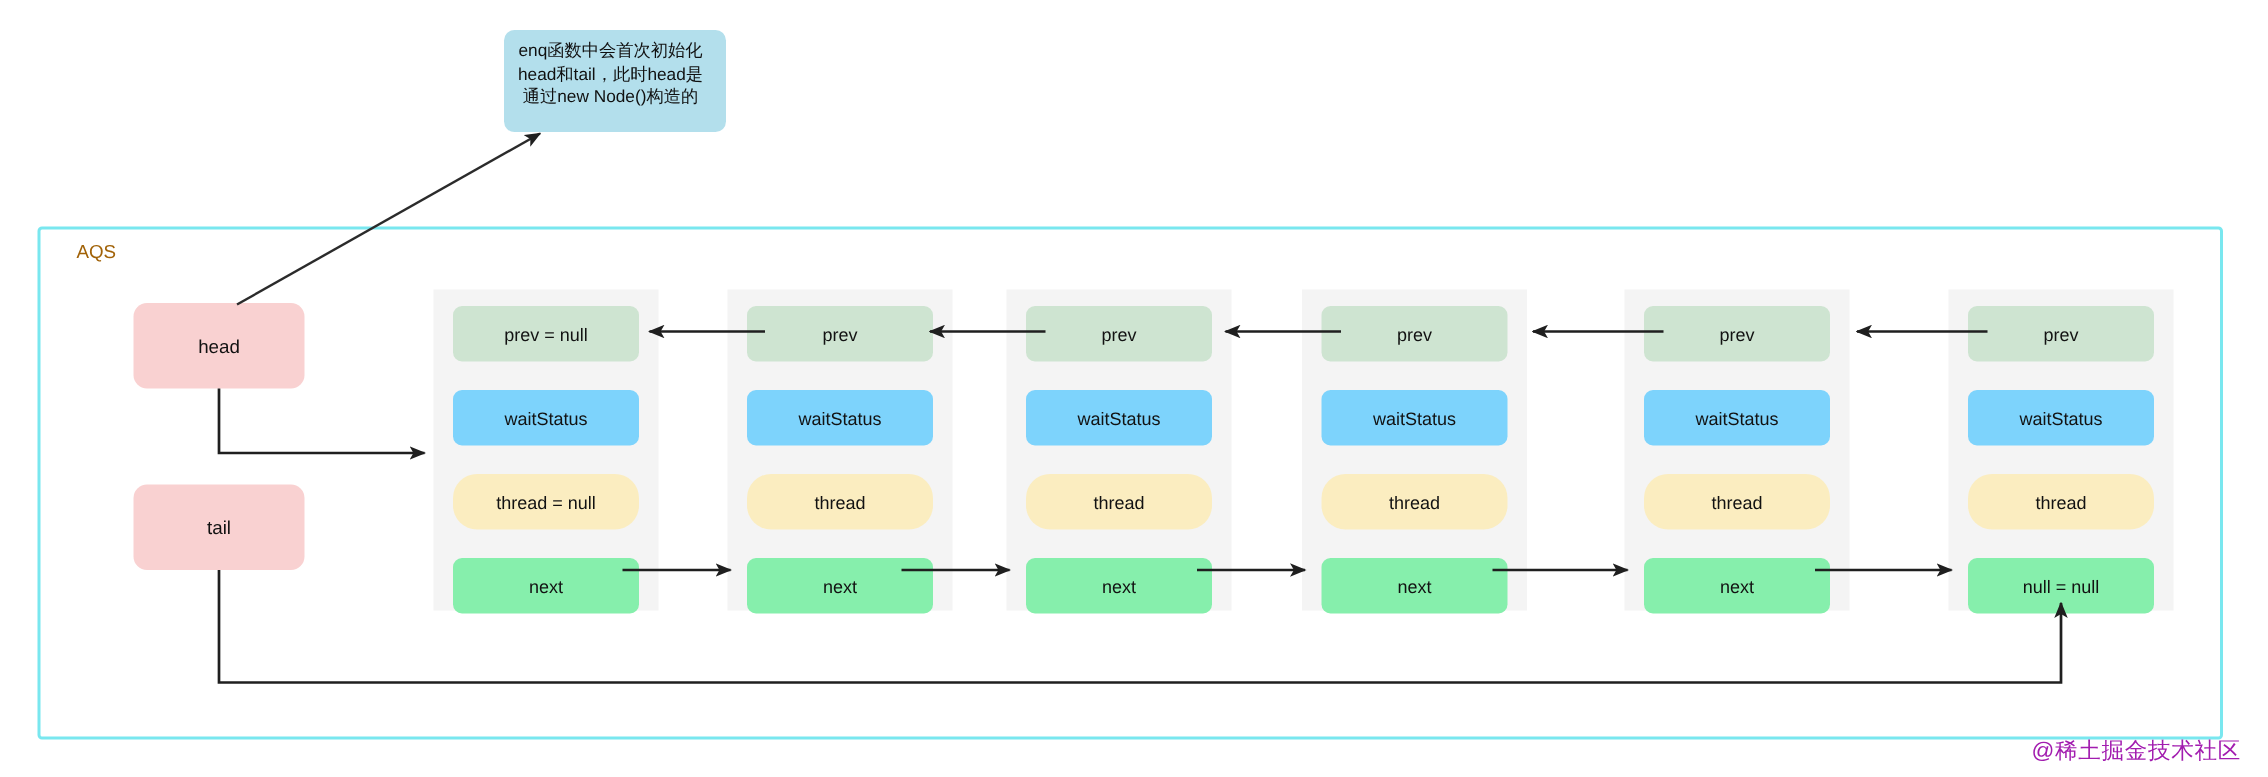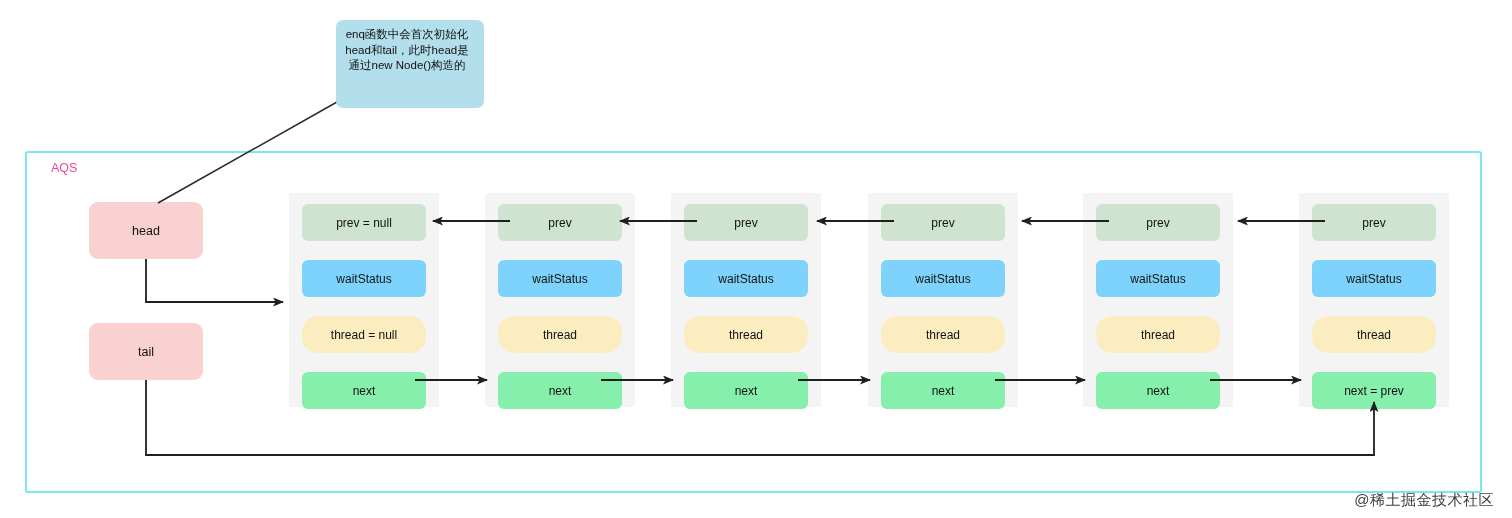--- a/index.html
+++ b/index.html
@@ -27,21 +27,21 @@
     height: 518px;
     pointer-events: none;
     z-index: 5;
   }
   
   .note {
     position: absolute;
     left: 336px;
     top: 20px;
     width: 148px;
-    height: 88px;
+    height: 68px;
     background: #b3dfec;
     border-radius: 7px;
     box-sizing: border-box;
     padding: 7px 12px 0 6px;
     font-size: 11.5px;
     line-height: 15.5px;
     color: #101010;
     text-align: center;
     z-index: 6;
   }
@@ -55,21 +55,21 @@
     border: 2px solid #79e7ef;
     border-radius: 3px;
     box-sizing: border-box;
     background: transparent;
   }
   .aqs-label {
     position: absolute;
     left: 51px;
     top: 161px;
     font-size: 12.5px;
-    color: #ec4899;
+    color: #a16207;
     z-index: 4;
   }
   
   .ptr-box {
     position: absolute;
     width: 114px;
     height: 57px;
     background: #f9d1d1;
     border-radius: 9px;
     display: flex;
@@ -108,21 +108,21 @@
   .f-prev  { background: #cee4d1; }
   .f-wait  { background: #7dd3fc; }
   .f-thread{ background: #fbedc0; border-radius: 16px; }
   .f-next  { background: #86efac; }
   
   .watermark {
     position: absolute;
     right: 18px;
     bottom: 8px;
     font-size: 15px;
-    color: #404040;
+    color: #a21caf;
     letter-spacing: 0.5px;
     z-index: 7;
   }
 </style>
 </head>
 <body>
 
 <div id="canvas">
 
   <div class="note">enq函数中会首次初始化head和tail，此时head是通过new Node()构造的</div>
@@ -169,21 +169,21 @@
     <div class="node-field f-prev">prev</div>
     <div class="node-field f-wait">waitStatus</div>
     <div class="node-field f-thread">thread</div>
     <div class="node-field f-next">next</div>
   </div>
 
   <div class="node" style="left:1299px">
     <div class="node-field f-prev">prev</div>
     <div class="node-field f-wait">waitStatus</div>
     <div class="node-field f-thread">thread</div>
-    <div class="node-field f-next">next = prev</div>
+    <div class="node-field f-next">null = null</div>
   </div>
 
   <svg id="wires" viewBox="0 0 1512 518">
     <defs>
       <marker id="arrowR" markerWidth="11" markerHeight="9" refX="10" refY="4.5" orient="auto" markerUnits="userSpaceOnUse">
         <path d="M0,0 L11,4.5 L0,9 L2.6,4.5 Z" fill="#1f1f1f"></path>
       </marker>
       <marker id="arrowL" markerWidth="11" markerHeight="9" refX="10" refY="4.5" orient="auto" markerUnits="userSpaceOnUse">
         <path d="M0,0 L11,4.5 L0,9 L2.6,4.5 Z" fill="#1f1f1f"></path>
       </marker>

